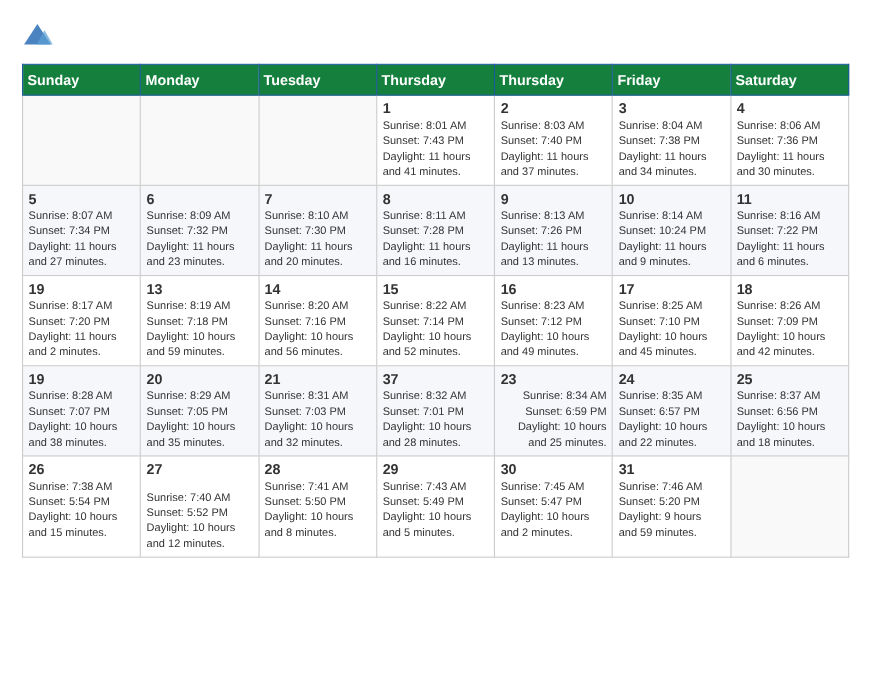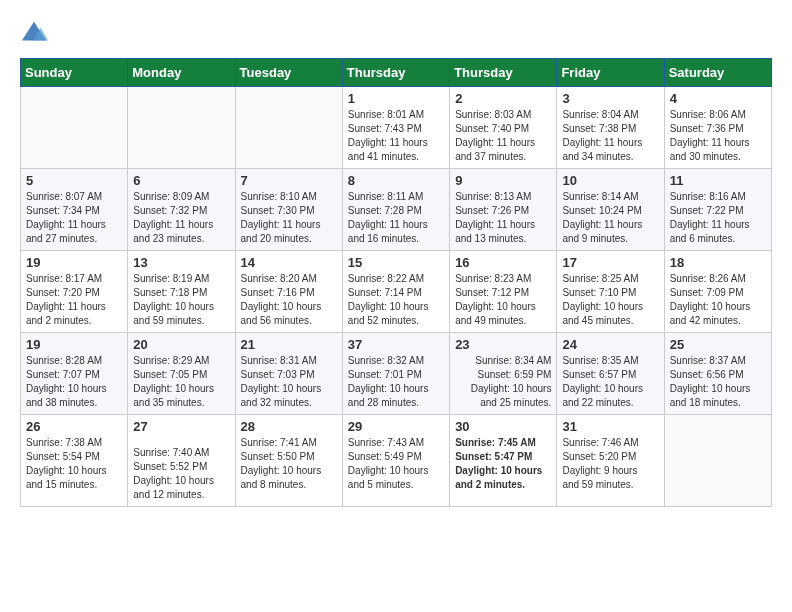--- a/index.html
+++ b/index.html
@@ -342,21 +342,21 @@
         </td>
         <td>
           <span class="day-num">29</span>
           <div class="day-info" style="white-space: pre-line;">Sunrise: 7:43 AM
 Sunset: 5:49 PM
 Daylight: 10 hours
 and 5 minutes.</div>
         </td>
         <td>
           <span class="day-num">30</span>
-          <div class="day-info" style="white-space: pre-line; font-weight: bold;">Sunrise: 7:45 AM
+          <div class="day-info" style="white-space: pre-line;">Sunrise: 7:45 AM
 Sunset: 5:47 PM
 Daylight: 10 hours
 and 2 minutes.</div>
         </td>
         <td>
           <span class="day-num">31</span>
           <div class="day-info" style="white-space: pre-line;">Sunrise: 7:46 AM
 Sunset: 5:20 PM
 Daylight: 9 hours
 and 59 minutes.</div>

